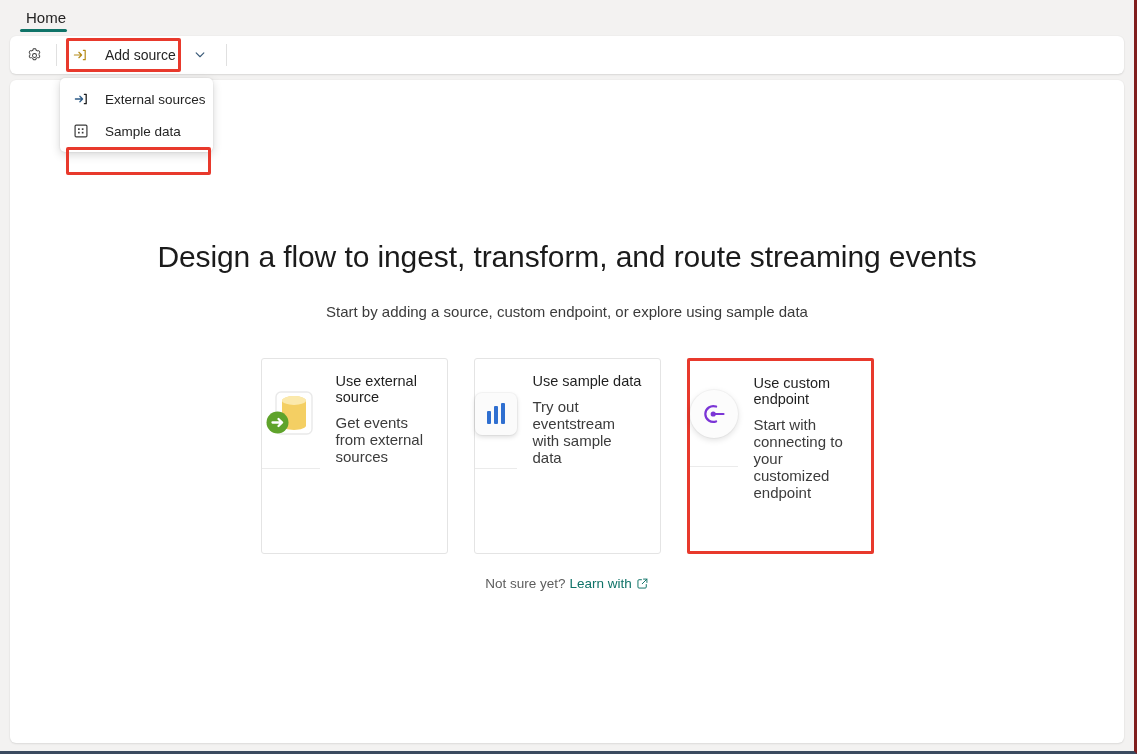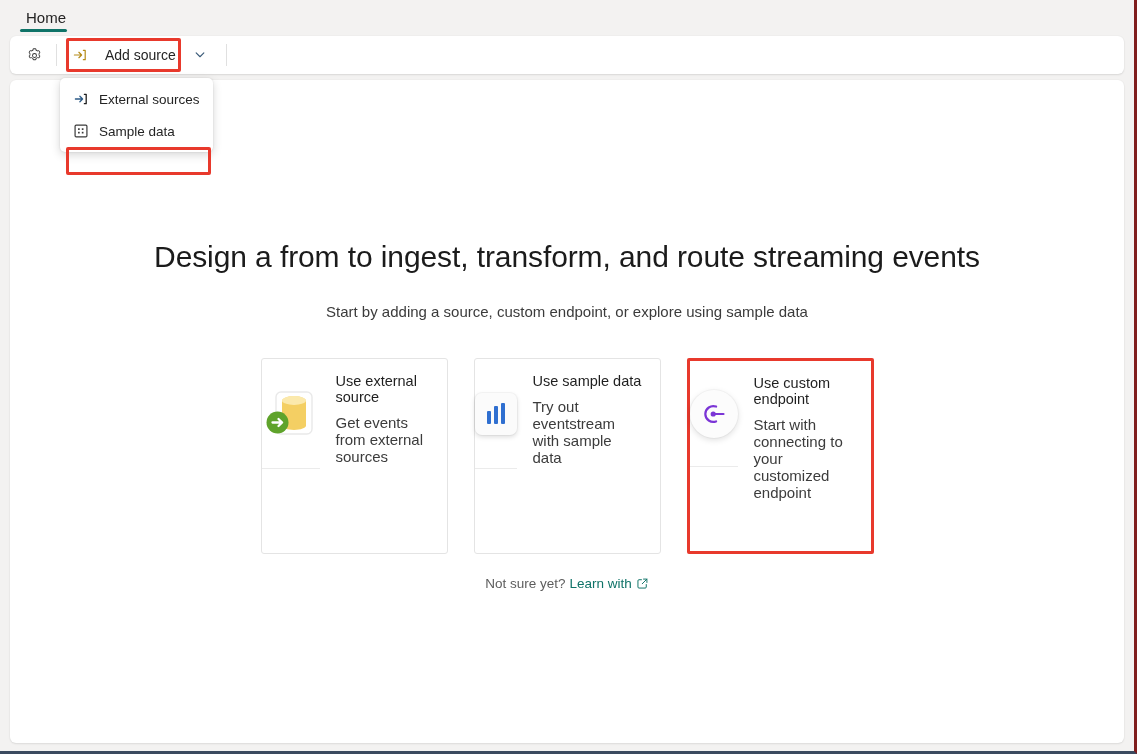--- a/index.html
+++ b/index.html
@@ -110,21 +110,21 @@
     background: #ffffff;
     border-radius: 5px;
     box-shadow: 0 3px 10px rgba(0,0,0,0.16), 0 0 2px rgba(0,0,0,0.12);
     padding: 5px 0;
     z-index: 40;
   }
   .menu-item {
     height: 32px;
     display: flex;
     align-items: center;
-    gap: 10px;
+    gap: 16px;
     padding: 0 10px 0 12px;
     cursor: pointer;
   }
   .menu-item .mlbl {
     font-size: 13.5px;
     color: #242424;
     white-space: nowrap;
   }
   .menu-ico {
     width: 17px; height: 17px;
@@ -310,21 +310,21 @@
       <span class="mlbl">Sample data</span>
     </div>
 
   </div>
 
   <div class="hl-red" style="left:66px; top:147px; width:145px; height:28px; z-index:50;"></div>
 
   <div class="canvas">
     <div class="hero">
 
-      <div class="hero-title">Design a from to ingest, transform, and route streaming events</div>
+      <div class="hero-title">Design a flow to ingest, transform, and route streaming events</div>
       <div class="hero-sub">Start by adding a source, custom endpoint, or explore using sample data</div>
 
       <div class="cards">
 
         <div class="card">
           <div class="card-art">
             <div class="art-db">
               <svg width="58" height="56" viewBox="0 0 58 56">
                 <g>
                   <path d="M19 6h26a5 5 0 0 1 5 5v32a5 5 0 0 1-5 5H19a5 5 0 0 1-5-5V11a5 5 0 0 1 5-5z" fill="#ffffff" opacity="0.95"></path>

